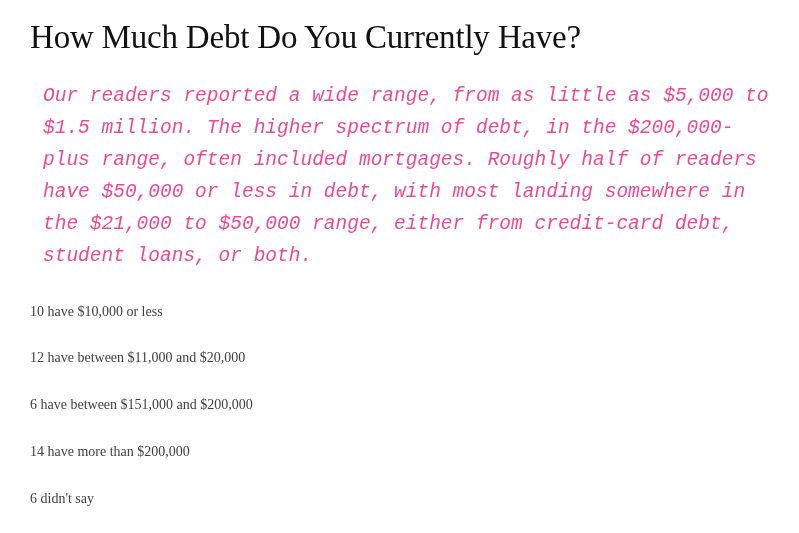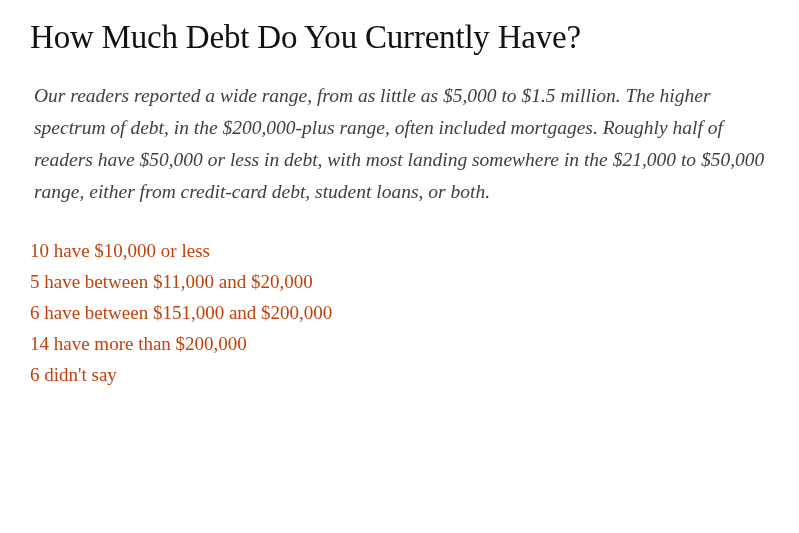--- a/index.html
+++ b/index.html
@@ -23,46 +23,47 @@
   .headline {
     font-family: "Liberation Serif", serif;
     font-size: 33px;
     font-weight: 400;
     line-height: 1.2;
     letter-spacing: -0.2px;
     margin: 0 0 22px 0;
     color: #111111;
   }
   .standfirst {
-    font-family: Liberation Serif, serif;
+    font-family: Liberation Mono, monospace;
     font-style: italic;
     font-size: 19.5px;
     line-height: 1.65;
-    margin: 0 0 28px 4px;
-    color: #404040;
+    margin: 0 0 28px 13px;
+    color: #ec4899;
     max-width: 740px;
   }
   .stats {
     list-style: none;
     margin: 0;
     padding: 0;
   }
   .stats li {
     font-family: "Liberation Serif", serif;
-    font-size: 19px;
+    font-size: 14px;
     line-height: 1.63;
-    color: #c2410c;
+    color: #404040;
+    margin-top: 24px;
   }
 </style>
 </head>
 <body>
 
 <div class="page">
   <h1 class="headline">How Much Debt Do You Currently Have?</h1>
   <p class="standfirst">Our readers reported a wide range, from as little as $5,000 to $1.5 million. The higher spectrum of debt, in the $200,000-plus range, often included mortgages. Roughly half of readers have $50,000 or less in debt, with most landing somewhere in the $21,000 to $50,000 range, either from credit-card debt, student loans, or both.</p>
   <ul class="stats">
     <li>10 have $10,000 or less</li>
-    <li>5 have between $11,000 and $20,000</li>
+    <li>12 have between $11,000 and $20,000</li>
     <li>6 have between $151,000 and $200,000</li>
     <li>14 have more than $200,000</li>
     <li>6 didn't say</li>
   </ul>
 </div>
 
 </body></html>

